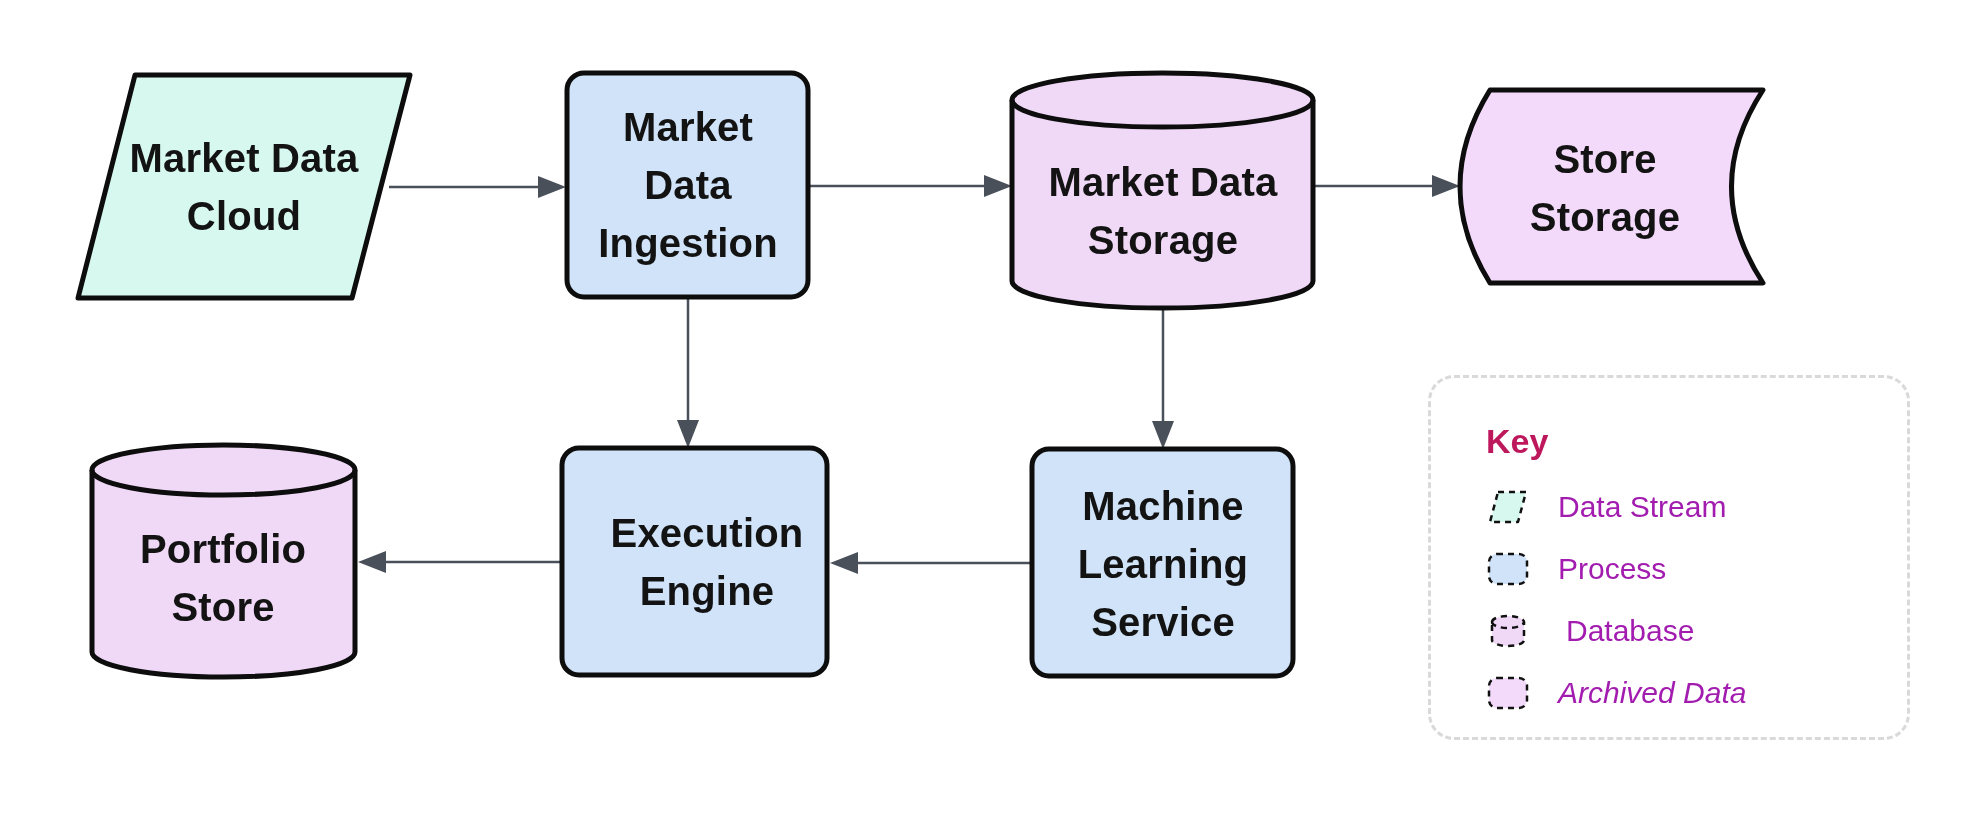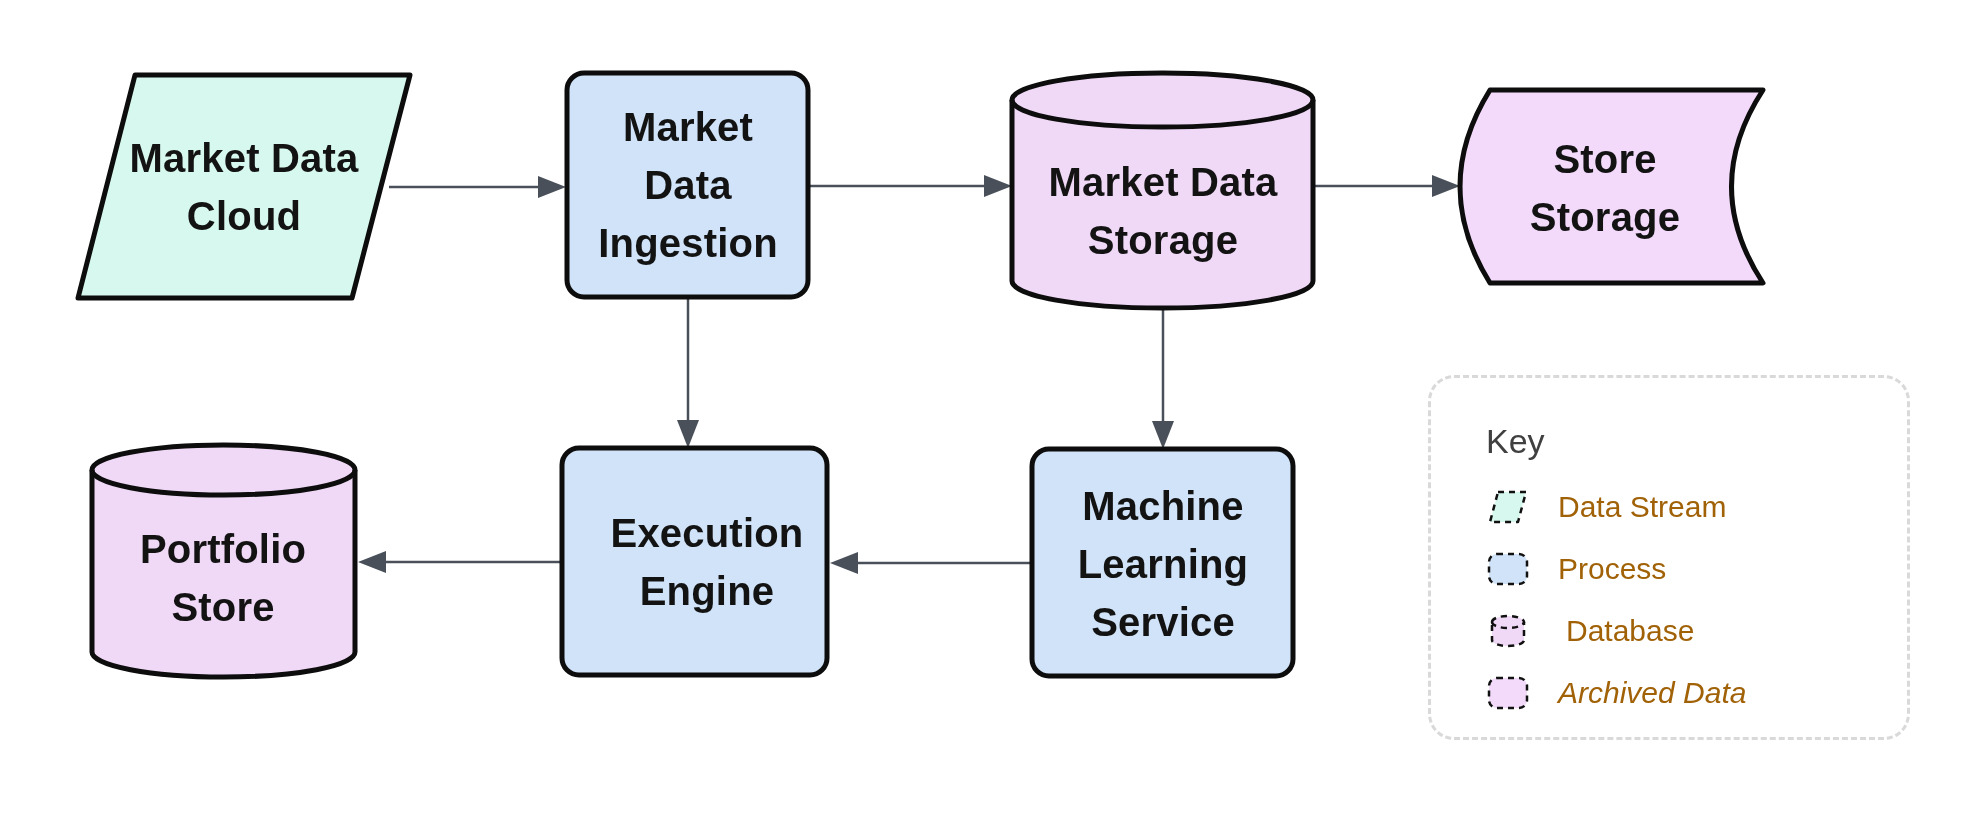--- a/index.html
+++ b/index.html
@@ -46,36 +46,36 @@
     border: 3px dashed #d9d9d9;
     border-radius: 26px;
     box-sizing: border-box;
     background: #ffffff;
   }
   .legend-title {
     position: absolute;
     left: 55px;
     top: 44px;
     font-size: 34px;
-    font-weight: 400;
-    color: #404040;
+    font-weight: 700;
+    color: #be185d;
   }
   .legend-row {
     position: absolute;
     left: 55px;
     height: 40px;
     display: flex;
     align-items: center;
     gap: 28px;
   }
   .legend-row .swatch { flex: 0 0 auto; display: block; }
   .legend-label {
     font-size: 30px;
     font-weight: 400;
-    color: #a16207;
+    color: #a21caf;
     white-space: nowrap;
   }
 </style>
 </head>
 <body>
 
 <div class="canvas">
 
   <svg class="diagram-svg" width="1988" height="825" viewBox="0 0 1988 825">
 

